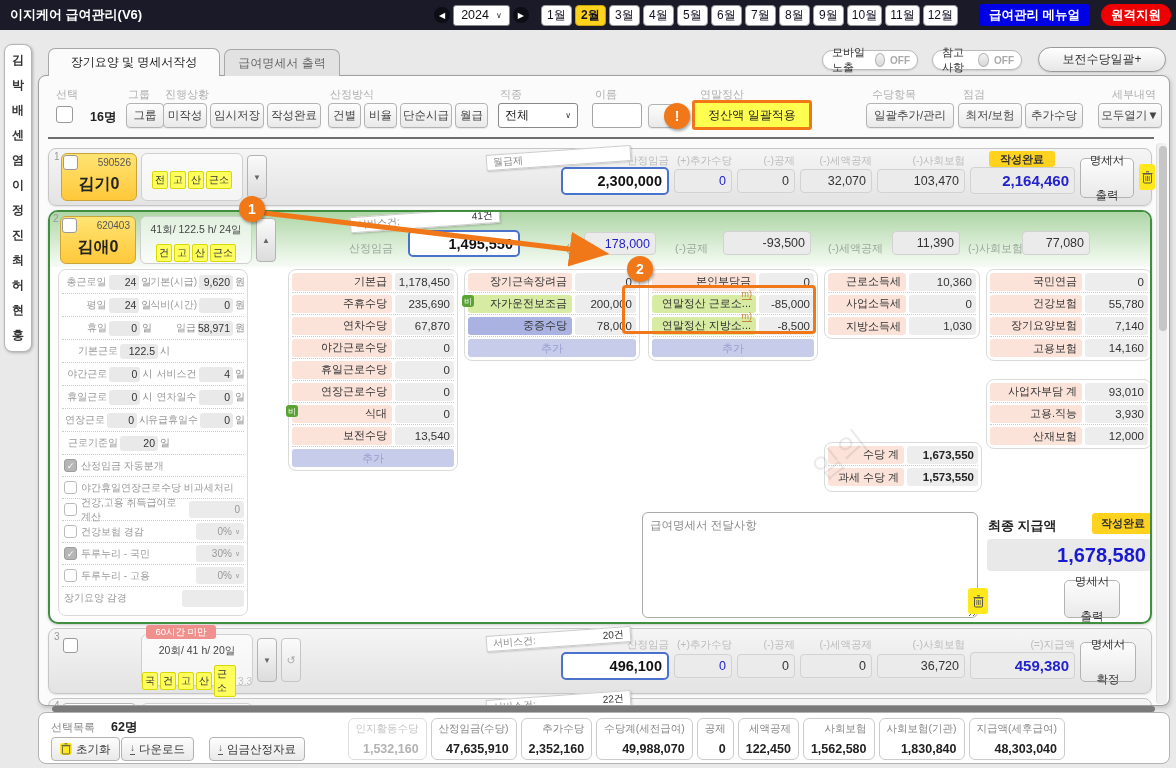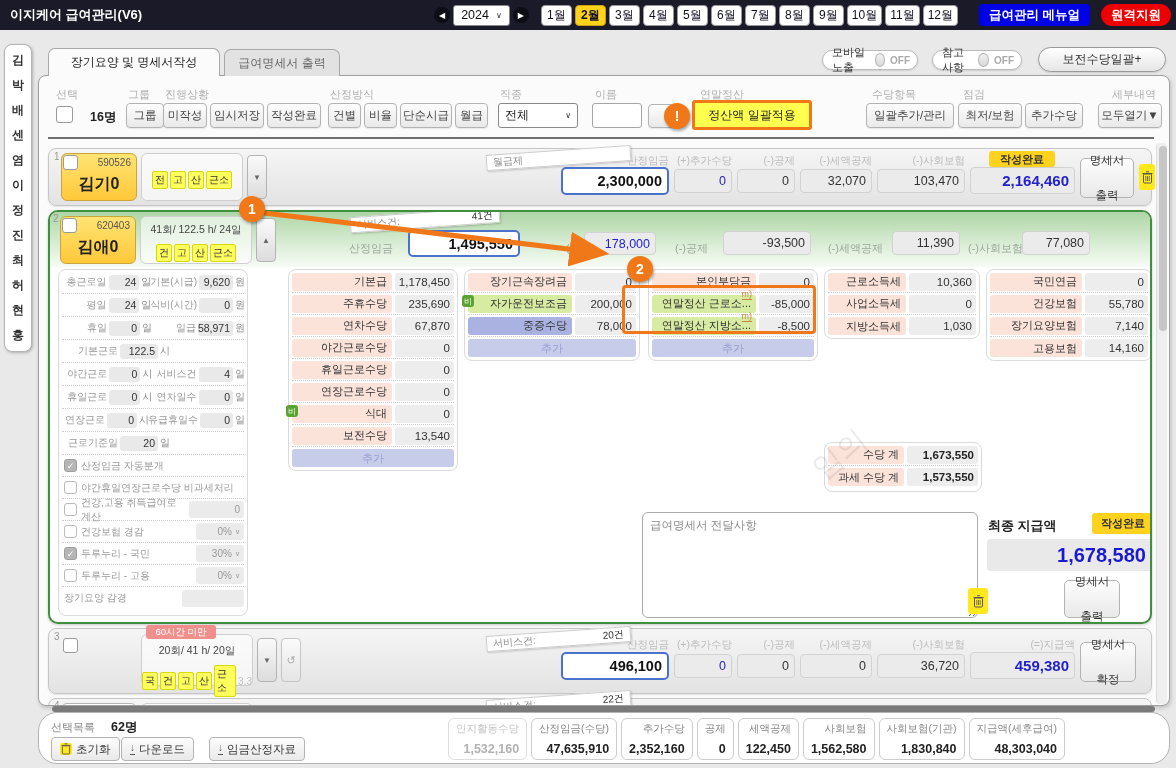--- a/index.html
+++ b/index.html
@@ -104,21 +104,21 @@
 .final-lbl { position:absolute; font-size:13px; font-weight:bold; color:#222; }
 .final-box { position:absolute; background:#e9e9e9; border-radius:4px; display:flex; align-items:center; justify-content:flex-end; padding-right:8px; font-size:20px; font-weight:bold; color:#1a1ad0; }
 .watermark { position:absolute; font-size:30px; color:rgba(90,90,90,.12); transform:rotate(-38deg); }
 
 
 .vscroll { position:absolute; background:#efefef; border-left:1px solid #dedede; border-radius:4px; }
 .vthumb { position:absolute; background:#c6c6c6; border-radius:4px; cursor:pointer; }
 .hscroll { position:absolute; background:#7a7a7a; border-radius:3px; cursor:pointer; }
 
 
-.bbar { position:absolute; left:38px; top:712px; width:1132px; height:52px; background:#fff; border:1px solid #b3b3b3; border-radius:19px; }
+.bbar { position:absolute; left:38px; top:712px; width:1132px; height:52px; background:#fff; border:1px solid #b3b3b3; border-radius:8px; }
 .bbtn { position:absolute; height:24px; border:1px solid #b3b3b3; border-radius:4px; background:linear-gradient(#fdfdfd,#e9e9e9); font-size:11.5px; color:#333; display:flex; align-items:center; justify-content:center; gap:4px; cursor:pointer; padding:0 8px; }
 .dlicon { font-size:10px; color:#555; border-bottom:1.5px solid #555; line-height:1; padding-bottom:1px; }
 .tr-y { background:#ffe81c; border-radius:2px; padding:0 1px; display:flex; align-items:center; }
 .sums { position:absolute; left:280px; top:5px; width:746px; height:42px; display:flex; gap:4px; justify-content:flex-end; }
 .sumbox { border:1px solid #ccc; border-radius:6px; background:#fff; padding:3px 7px 3px; display:flex; flex-direction:column; justify-content:space-between; }
 .sumbox .sl { font-size:10.5px; color:#888; text-align:right; white-space:nowrap; }
 .sumbox .sv { font-size:12.5px; font-weight:bold; color:#222; text-align:right; }
 .sumbox.dim { border-color:#ddd; }
 .sumbox.dim .sl { color:#c4c4c4; }
 .sumbox.dim .sv { color:#b2b2b2; }
@@ -524,20 +524,34 @@
         <div class="pitem">
             <span class="plabel pink" style="width:92px">장기요양보험</span>
             <span class="pval">7,140</span>
           </div>
         <div class="pitem">
             <span class="plabel pink" style="width:92px">고용보험</span>
             <span class="pval">14,160</span>
           </div>
       </div>
 
+      <div class="dbox" style="left:936px;top:167px;width:166px;height:70px">
+        <div class="pitem">
+            <span class="plabel pink" style="width:92px">사업자부담 계</span>
+            <span class="pval">93,010</span>
+          </div>
+        <div class="pitem">
+            <span class="plabel pink" style="width:92px">고용.직능</span>
+            <span class="pval">3,930</span>
+          </div>
+        <div class="pitem">
+            <span class="plabel pink" style="width:92px">산재보험</span>
+            <span class="pval">12,000</span>
+          </div>
+      </div>
 
       <div class="dbox" style="left:774px;top:230px;width:158px;height:50px">
         <div class="pitem">
             <span class="plabel pink" style="width:76px">수당 계</span>
             <span class="pval bold">1,673,550</span>
           </div>
         <div class="pitem">
             <span class="plabel pink" style="width:76px">과세 수당 계</span>
             <span class="pval bold">1,573,550</span>
           </div>
@@ -657,20 +671,24 @@
         </div>
       <div class="sumbox">
           <span class="sl">산정임금(수당)</span>
           <span class="sv">47,635,910</span>
         </div>
       <div class="sumbox">
           <span class="sl">추가수당</span>
           <span class="sv">2,352,160</span>
         </div>
       <div class="sumbox">
+          <span class="sl">수당계(세전급여)</span>
+          <span class="sv">49,988,070</span>
+        </div>
+      <div class="sumbox">
           <span class="sl">공제</span>
           <span class="sv">0</span>
         </div>
       <div class="sumbox">
           <span class="sl">세액공제</span>
           <span class="sv">122,450</span>
         </div>
       <div class="sumbox">
           <span class="sl">사회보험</span>
           <span class="sv">1,562,580</span>

